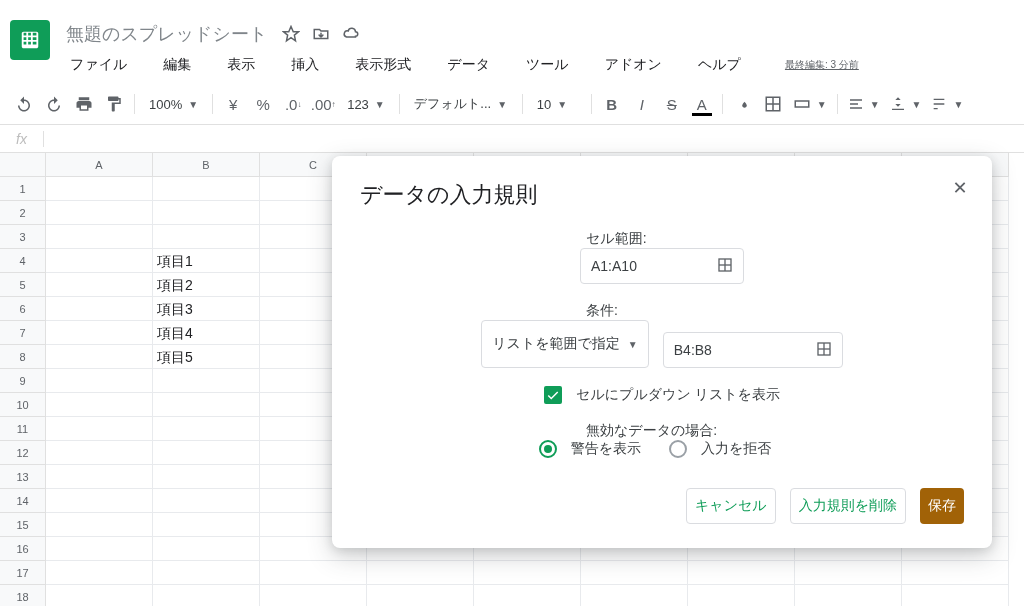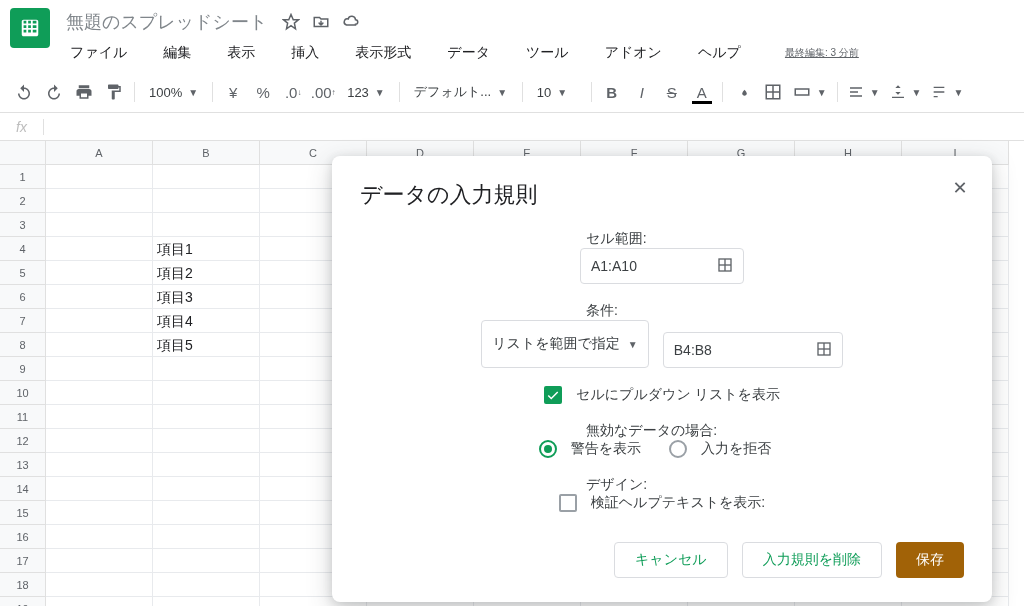--- a/index.html
+++ b/index.html
@@ -1,19 +1,19 @@
 <!DOCTYPE html>
 <html><head>
 <meta charset="utf-8">
 <style>
   * { box-sizing: border-box; margin: 0; padding: 0; }
   body { font-family: "Arial", "Helvetica Neue", sans-serif; font-size: 13px; color: #3c4043; background: #fff; width: 1024px; height: 606px; overflow: hidden; position: relative; }
 
   
-  .docs-header { display: flex; align-items: flex-start; padding: 8px 10px 0 10px; }
+  .docs-header { display: flex; align-items: flex-start; padding: 20px 10px 0 10px; }
   .logo { width: 40px; height: 40px; background: #0f9d58; border-radius: 4px; display: flex; align-items: center; justify-content: center; margin-right: 12px; flex-shrink: 0; }
   .logo svg { fill: #fff; }
   .titlebar { flex: 1; }
   .title-row { display: flex; align-items: center; gap: 10px; }
   .doc-title { font-size: 18px; color: #80868b; padding: 2px 4px; }
   .title-icon { color: #5f6368; width: 20px; height: 20px; display: flex; align-items: center; justify-content: center; }
   .menus { display: flex; gap: 20px; padding-top: 4px; align-items: center; }
   .menu-item { padding: 4px 8px; font-size: 14px; color: #202124; cursor: pointer; border-radius: 3px; }
   .last-edit { color: #5f6368; text-decoration: underline; margin-left: 16px; font-size: 10px; }
 
@@ -55,21 +55,21 @@
   .select-box { height: 48px; border: 1px solid #dadce0; border-radius: 4px; display: flex; align-items: center; padding: 0 10px; gap: 8px; font-size: 14px; color: #3c4043; cursor: pointer; }
   .checkbox { width: 18px; height: 18px; border-radius: 2px; display: flex; align-items: center; justify-content: center; flex-shrink: 0; cursor: pointer; }
   .checkbox.checked { background: #0f9d58; }
   .checkbox.unchecked { border: 2px solid #9aa0a6; }
   .checkbox.checked svg { fill: #fff; }
   .radio { width: 18px; height: 18px; border-radius: 50%; border: 2px solid #9aa0a6; flex-shrink: 0; cursor: pointer; display: flex; align-items: center; justify-content: center; }
   .radio.selected { border-color: #0f9d58; }
   .radio.selected::after { content: ""; width: 8px; height: 8px; border-radius: 50%; background: #0f9d58; }
   .radio-label { font-size: 14px; color: #3c4043; margin-right: 14px; }
   .dialog-actions { display: flex; justify-content: flex-end; gap: 14px; margin-top: 30px; }
-  .btn { height: 36px; padding: 0 20px; border-radius: 4px; font-size: 14px; display: flex; align-items: center; cursor: pointer; }
+  .btn { height: 36px; padding: 0 8px; border-radius: 4px; font-size: 14px; display: flex; align-items: center; cursor: pointer; }
   .btn-outline { border: 1px solid #dadce0; color: #0f9d58; background: #fff; }
   .btn-primary { background: #a16207; color: #fff; }
 </style>
 </head>
 <body>
 
 <div class="docs-header">
   <div class="logo">
     <svg width="22" height="22" viewBox="0 0 24 24">
         <path d="M19 3H5c-1.1 0-2 .9-2 2v14c0 1.1.9 2 2 2h14c1.1 0 2-.9 2-2V5c0-1.1-.9-2-2-2zM8 17H5v-3h3v3zm0-5H5V9h3v3zm0-5H5V4h3v3zm5 10h-3v-3h3v3zm0-5h-3V9h3v3zm0-5h-3V4h3v3zm6 10h-4v-3h4v3zm0-5h-4V9h4v3zm0-5h-4V4h4v3z" fill="#fff"></path>
@@ -508,26 +508,19 @@
   <div class="form-row">
     <div class="form-label">無効なデータの場合:</div>
     <div class="form-ctrl">
       <div class="radio selected"></div>
       <span class="radio-label">警告を表示</span>
       <div class="radio"></div>
       <span class="radio-label">入力を拒否</span>
     </div>
   </div>
 
-  <div class="form-row">
-    <div class="form-label">デザイン:</div>
-    <div class="form-ctrl">
-      <div class="checkbox unchecked"></div>
-      <span class="radio-label" style="margin-right:0">検証ヘルプテキストを表示:</span>
-    </div>
-  </div>
 
   <div class="dialog-actions">
     <div class="btn btn-outline">キャンセル</div>
     <div class="btn btn-outline">入力規則を削除</div>
     <div class="btn btn-primary">保存</div>
   </div>
 </div>
 
 </body></html>

